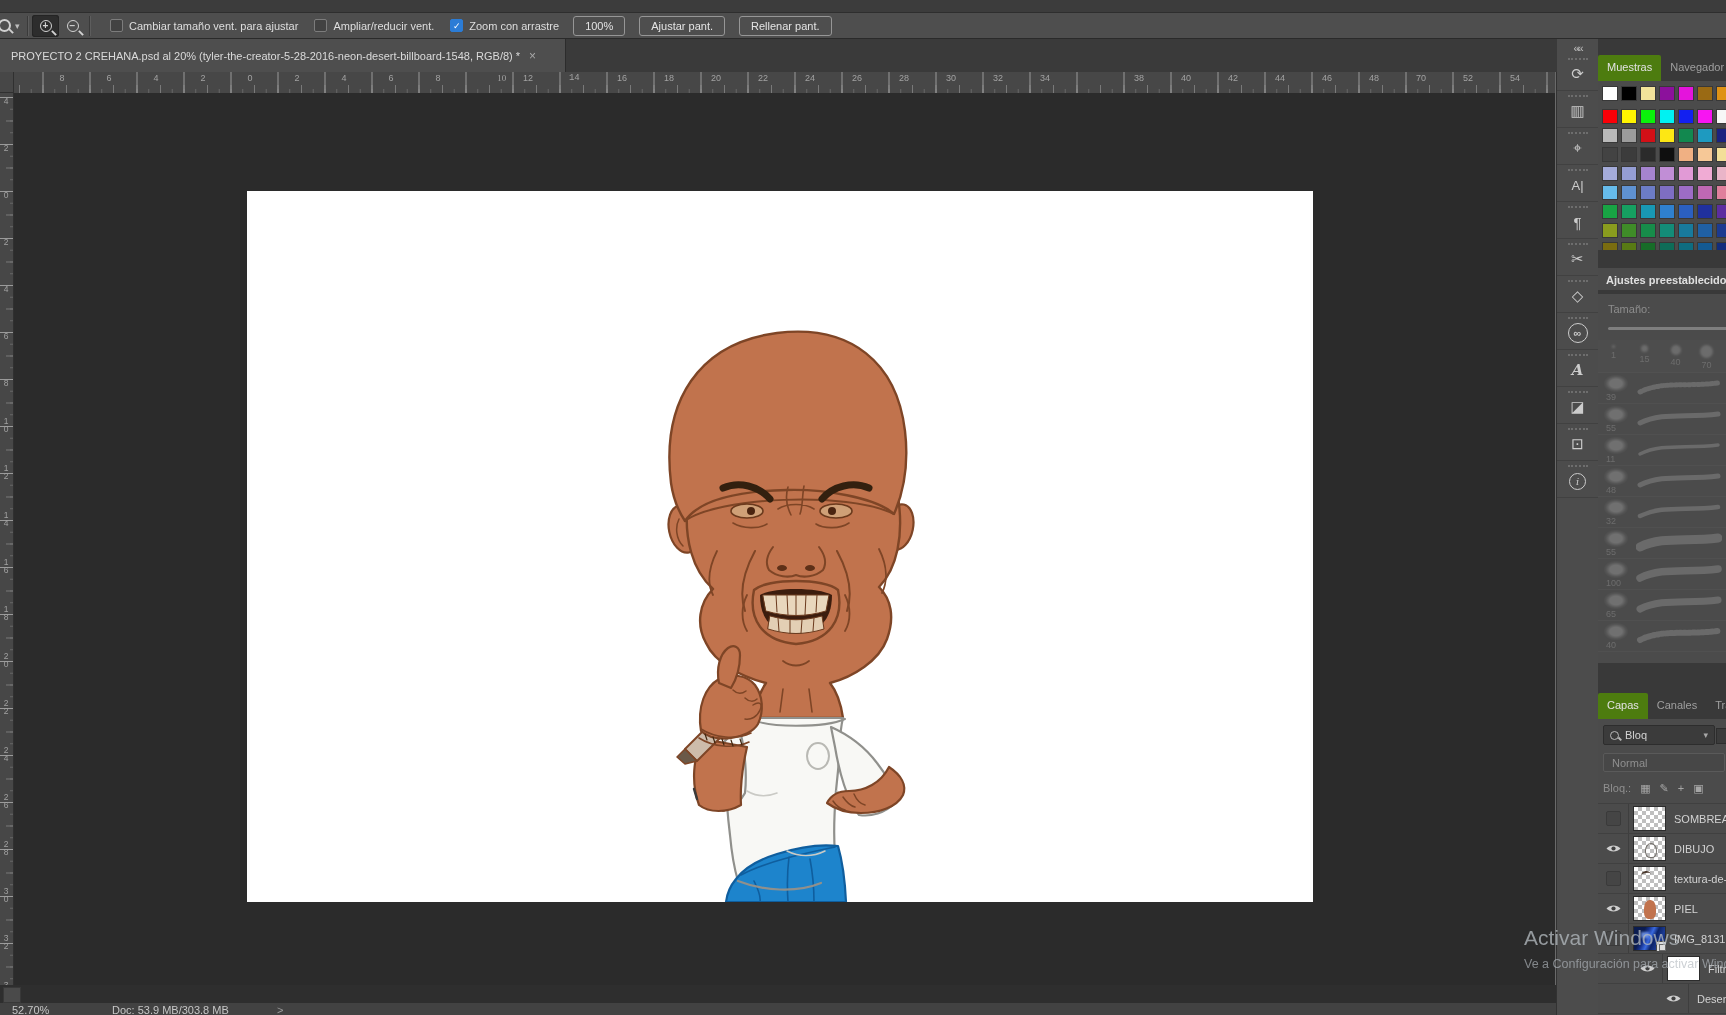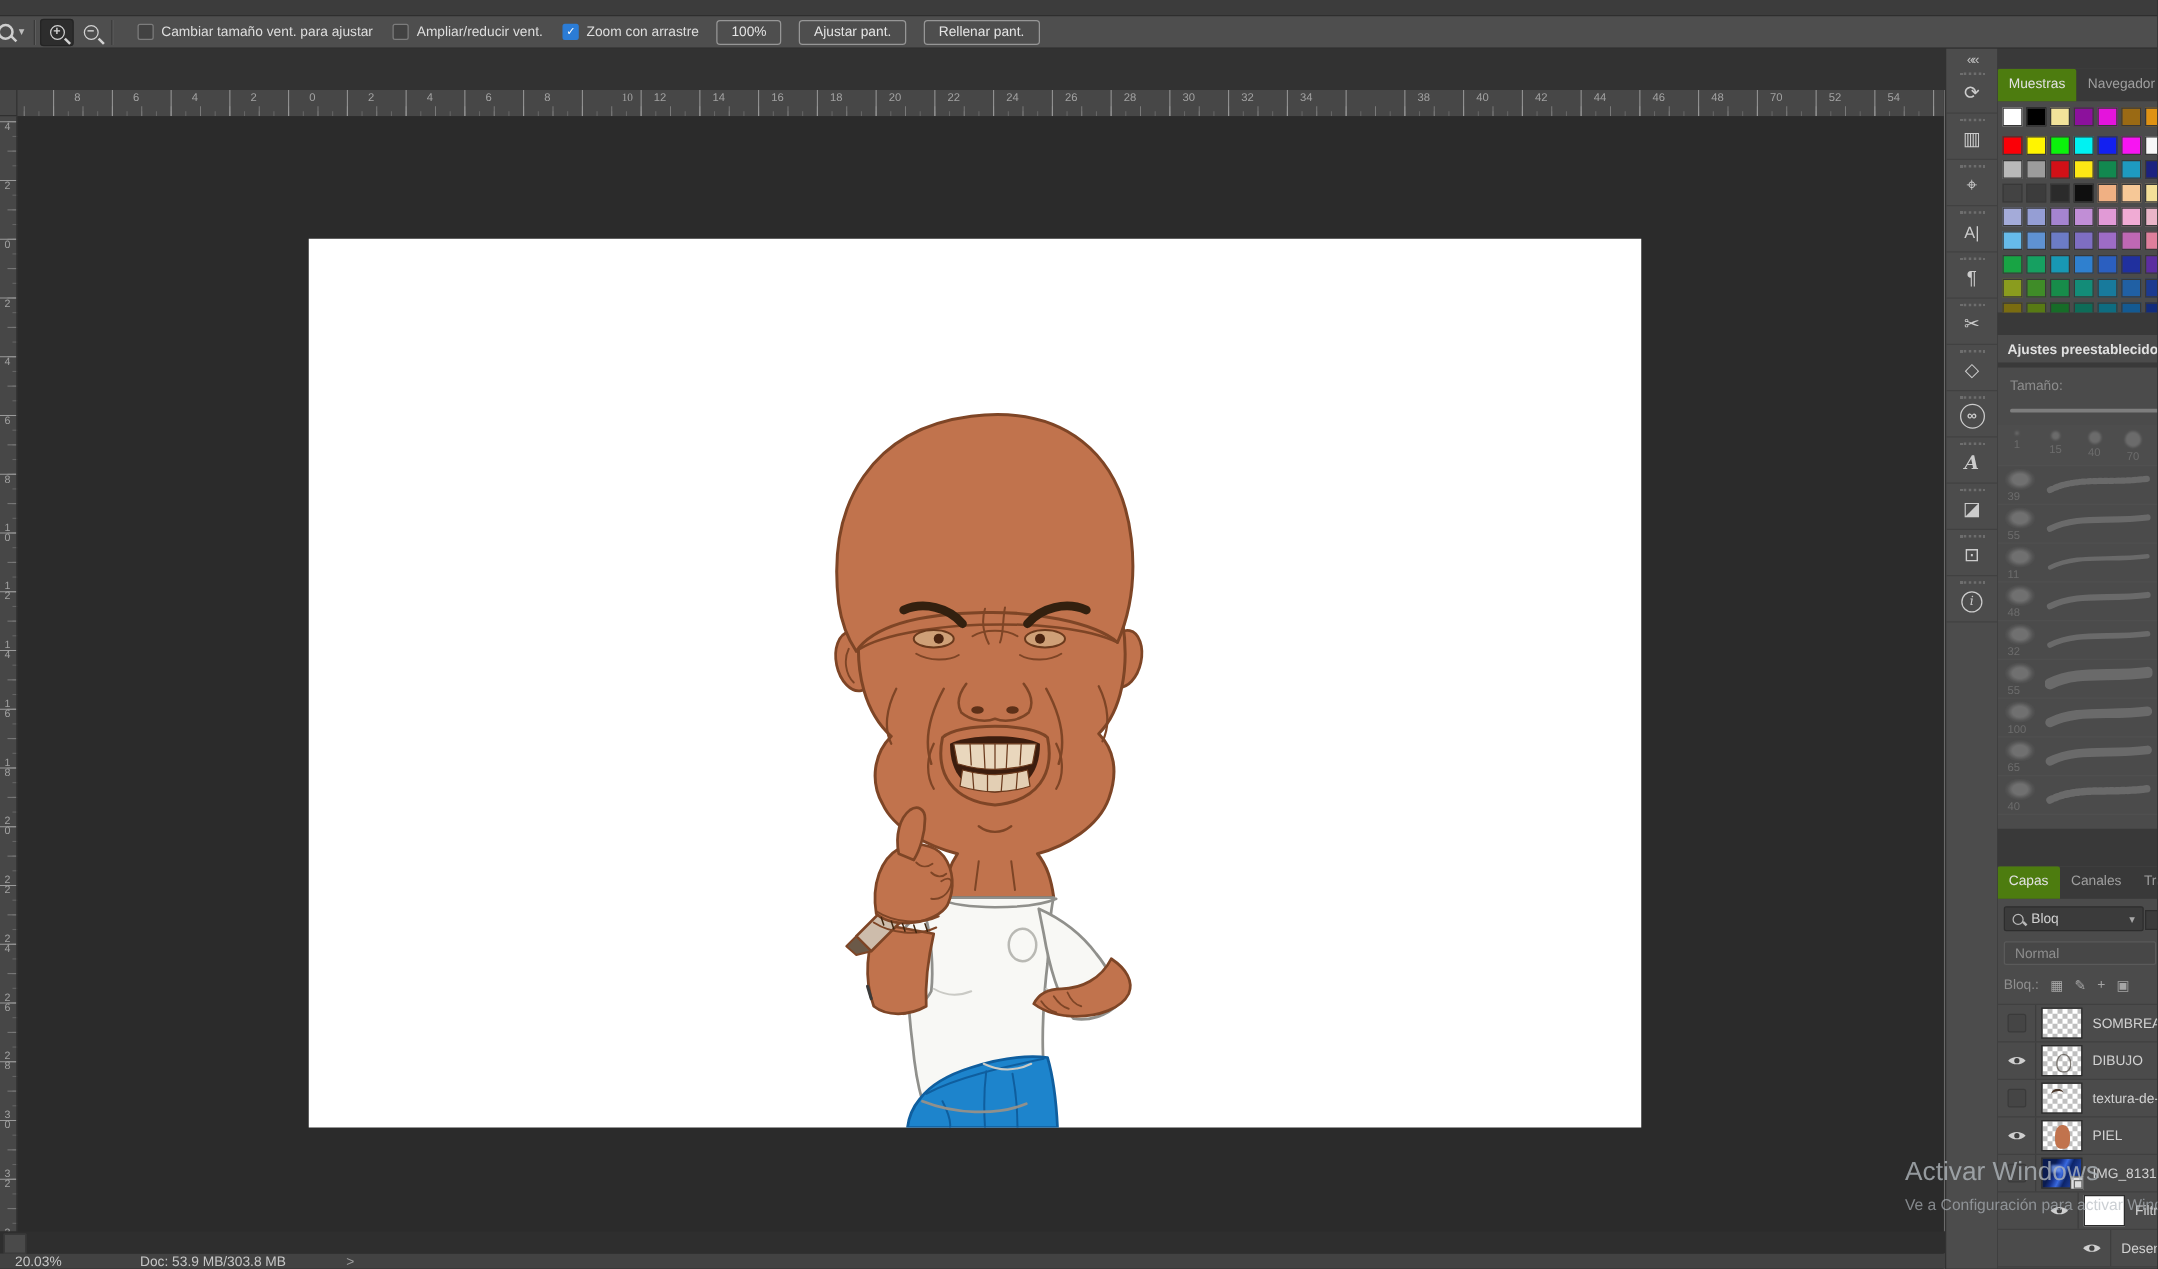--- a/index.html
+++ b/index.html
@@ -167,36 +167,42 @@
     <span class="cbgroup">
       <span class="cbox checked" id="cb2">✓</span>
       <span class="oblabel">Zoom con arrastre</span>
     </span>
 
     <button class="obtn">100%</button>
     <button class="obtn">Ajustar pant.</button>
     <button class="obtn">Rellenar pant.</button>
   </div>
 
+  <div class="abs tabbar">
+    <div class="doc-tab">
+      <span>PROYECTO 2 CREHANA.psd al 20% (tyler-the-creator-5-28-2016-neon-desert-billboard-1548, RGB/8) *</span>
+      <span class="tab-close">×</span>
+    </div>
+  </div>
 
   <div class="abs docwin">
     <div class="ruler-corner"></div>
     <div class="ruler-h" id="rulerH">
         <span class="rh-label" style="left: 52px;">8</span>
         <span class="rh-label" style="left: 99px;">6</span>
         <span class="rh-label" style="left: 146px;">4</span>
         <span class="rh-label" style="left: 193px;">2</span>
         <span class="rh-label" style="left: 240px;">0</span>
         <span class="rh-label" style="left: 287px;">2</span>
         <span class="rh-label" style="left: 334px;">4</span>
         <span class="rh-label" style="left: 381px;">6</span>
         <span class="rh-label" style="left: 428px;">8</span>
         <span class="rh-label" style="left: 495px; font-family: Liberation Serif, serif;">10</span>
         <span class="rh-label" style="left: 522px;">12</span>
-        <span class="rh-label" style="left: 569px;">14</span>
+        <span class="rh-label" style="left: 569px; font-family: Liberation Mono, monospace;">14</span>
         <span class="rh-label" style="left: 616px;">16</span>
         <span class="rh-label" style="left: 663px;">18</span>
         <span class="rh-label" style="left: 710px;">20</span>
         <span class="rh-label" style="left: 757px;">22</span>
         <span class="rh-label" style="left: 804px;">24</span>
         <span class="rh-label" style="left: 851px;">26</span>
         <span class="rh-label" style="left: 898px;">28</span>
         <span class="rh-label" style="left: 945px;">30</span>
         <span class="rh-label" style="left: 992px;">32</span>
         <span class="rh-label" style="left: 1039px;">34</span>
@@ -329,21 +335,21 @@
           </g>
         </svg>
       </div>
     </div>
 
     <div class="hstrip">
       <span class="scroll-corner"></span>
     </div>
 
     <div class="statusbar">
-      <span class="st-zoom">20.03%</span>
+      <span class="st-zoom">52.70%</span>
       <span class="st-doc">Doc: 53.9 MB/303.8 MB</span>
       <span class="st-arrow">&gt;</span>
     </div>
   </div>
 
   <div class="abs dock">
     <span class="dock-collapse">««</span>
     <div id="dockItems">
         <div class="dock-group">
           <div class="grip"></div>

